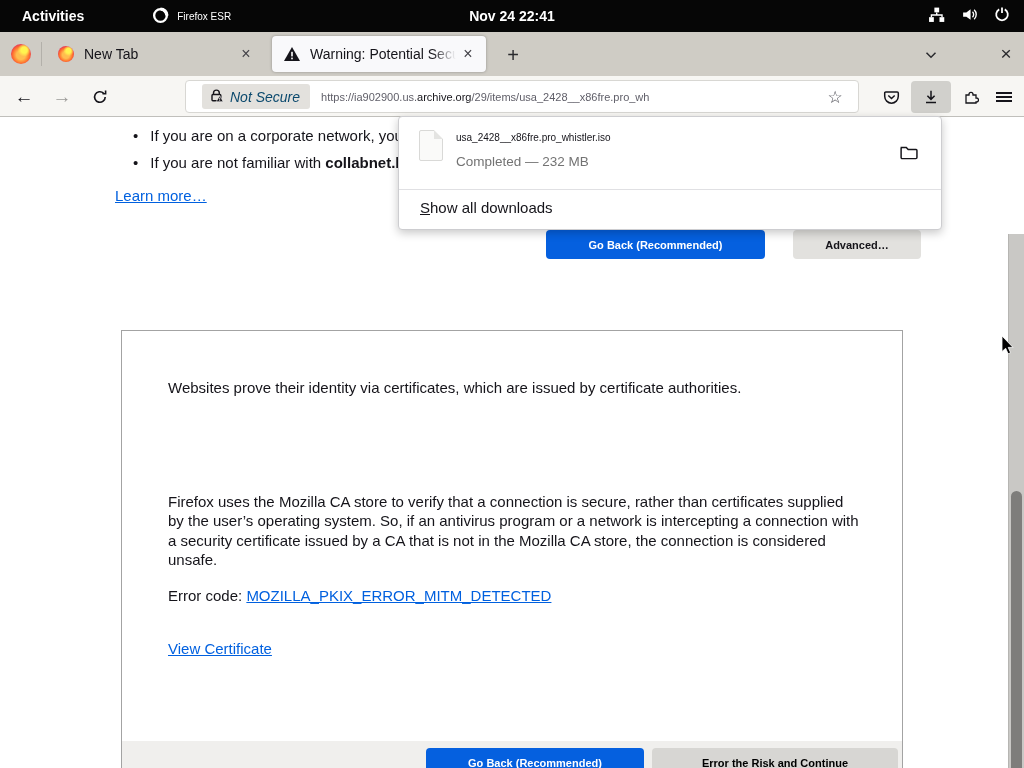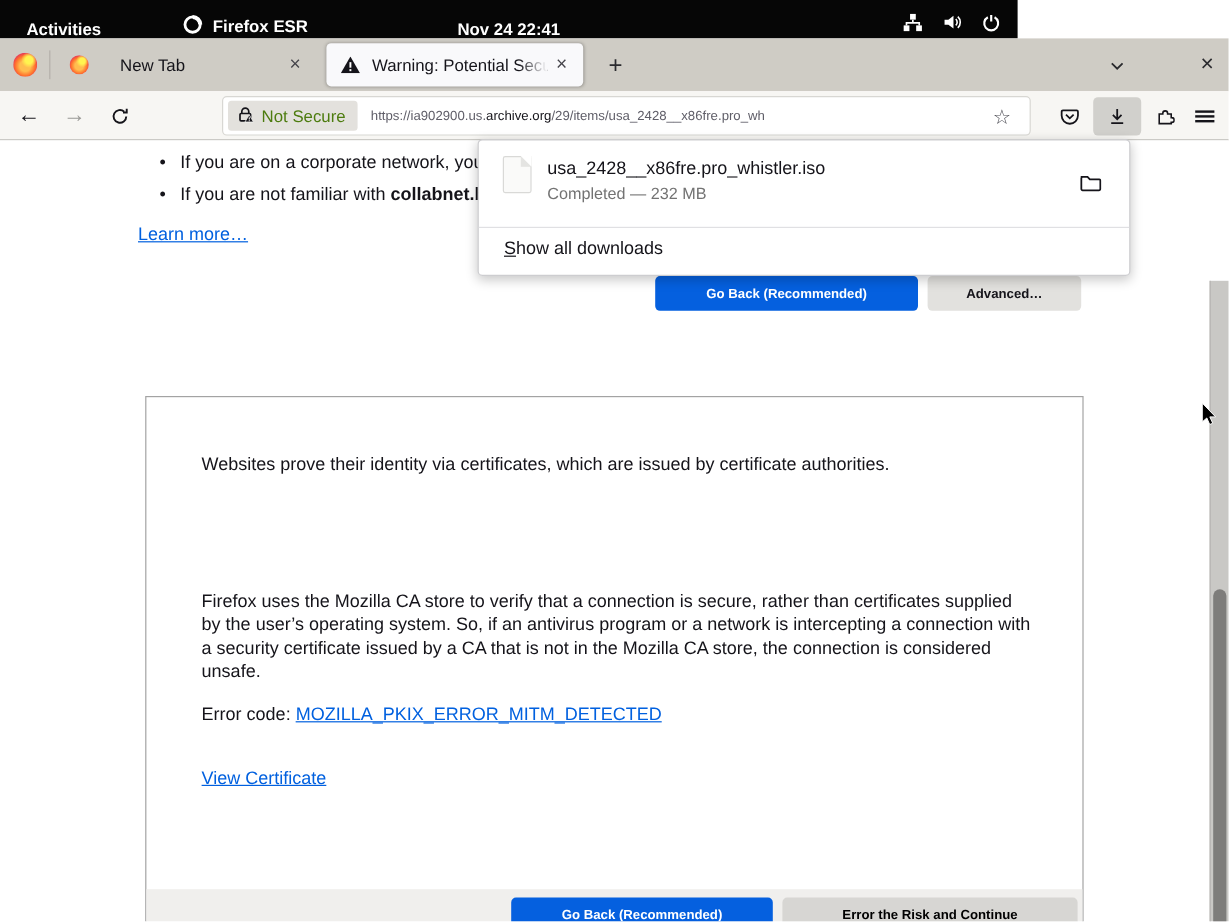--- a/index.html
+++ b/index.html
@@ -1,36 +1,36 @@
 <!DOCTYPE html>
 <html><head>
 <meta charset="utf-8">
 <style>
   * { margin:0; padding:0; box-sizing:border-box; }
   html,body { width:1024px; height:768px; overflow:hidden; background:#fff;
               font-family:"Liberation Sans", sans-serif; }
   .screen { position:relative; width:1024px; height:768px; background:#fff; overflow:hidden; }
 
   
-  .gnome-bar { position:absolute; left:0; top:0; width:848px; height:32px; background:#060606;
-               color:#fff; display:flex; align-items:flex-end; }
+  .gnome-bar { position:absolute; left:0; top:0; width:1024px; height:32px; background:#060606;
+               color:#fff; display:flex; align-items:center; }
   .gnome-bar .activities { margin-left:22px; font-size:14px; font-weight:600; cursor:default; }
-  .gnome-bar .app-menu { margin-left:68px; display:flex; align-items:center; gap:8px; font-size:14px; font-weight:700; }
+  .gnome-bar .app-menu { margin-left:68px; display:flex; align-items:center; gap:8px; font-size:10px; font-weight:400; }
   .gnome-bar .clock { position:absolute; left:50%; transform:translateX(-50%); font-size:14px; font-weight:600; }
   .gnome-bar .status { position:absolute; right:14px; display:flex; align-items:center; gap:16px; }
 
   
   .tab-bar { position:absolute; left:0; top:32px; width:1024px; height:44px; background:#cfccc5; }
   .ff-logo-btn { position:absolute; left:11px; top:12px; width:20px; height:20px; border-radius:50%;
     background: radial-gradient(circle at 66% 30%, #fff44f 0 16%, rgba(255,244,79,0) 34%),
                 radial-gradient(circle at 50% 55%, #ffbd4f 0 30%, #ff722e 55%, #e4325c 75%, #90057c 100%); }
   .tabbar-divider { position:absolute; left:41px; top:10px; width:1px; height:24px; background:#b3b0aa; }
   .tab { position:absolute; top:4px; height:36px; display:flex; align-items:center; border-radius:4px;
          font-size:14px; color:#15141a; }
-  .tab-inactive { left:46px; width:218px;gap:16px; }
+  .tab-inactive { left:46px; width:218px; }
   .tab-active { left:272px; width:214px; background:#f9f9fb; box-shadow:0 0 3px rgba(0,0,0,.3); }
   .tab .favicon { margin-left:12px; width:16px; height:16px; border-radius:50%; flex:0 0 16px;
     background: radial-gradient(circle at 66% 30%, #fff44f 0 16%, rgba(255,244,79,0) 34%),
                 radial-gradient(circle at 50% 55%, #ffbd4f 0 30%, #ff722e 55%, #e4325c 75%, #90057c 100%); }
   .tab .warn { margin-left:12px; flex:0 0 16px; height:14px; }
   .tab-label { margin-left:10px; white-space:nowrap; overflow:hidden; flex:1 1 auto; position:relative; }
   .tab-active .tab-label::after { content:""; position:absolute; right:0; top:0; bottom:0; width:24px;
     background:linear-gradient(to right, rgba(249,249,251,0), #f9f9fb); }
   .tab-close { width:24px; height:24px; margin-right:6px; border-radius:3px; display:flex; align-items:center;
     justify-content:center; font-size:16px; color:#45444a; flex:0 0 24px; }
@@ -44,22 +44,22 @@
   
   .nav-bar { position:absolute; left:0; top:76px; width:1024px; height:41px; background:#f7f6f3;
              border-bottom:1px solid #c0bfbb; }
   .nav-btn { position:absolute; top:5px; width:32px; height:32px; display:flex; align-items:center;
              justify-content:center; border-radius:4px; font-size:19px; color:#15141a; }
   .nav-back { left:8px; }
   .nav-fwd  { left:46px; color:#9b9a97; }
   .nav-reload { left:84px; }
   .url-bar { position:absolute; left:185px; top:4px; width:674px; height:33px; background:#fff;
              border:1px solid #d8d7d3; border-radius:4px; display:flex; align-items:center; }
-  .sec-chip { margin-left:4px; height:25px; background:#e3e1dd; border-radius:3px; display:flex;
-              align-items:center; padding:0 10px 0 7px; gap:6px; font-size:14px; color:#4d7c0f; }
+  .sec-chip { margin-left:16px; height:25px; background:#e3e1dd; border-radius:3px; display:flex;
+              align-items:center; padding:0 10px 0 7px; gap:6px; font-size:14px; color:#0c4a6e;font-style:italic; }
   .url-text { margin-left:11px; font-size:11px; color:#5f5e68; white-space:nowrap; overflow:hidden;
               width:495px; position:relative; }
   .url-text .domain { color:#15141a; }
   .url-text::after { content:""; position:absolute; right:0; top:0; bottom:0; width:30px;
     background:linear-gradient(to right, rgba(255,255,255,0), #fff); }
   .star-btn { position:absolute; right:10px; top:3px; width:26px; height:26px; display:flex;
               align-items:center; justify-content:center; font-size:17px; color:#4a4a52; }
   .toolbar-icon-btn { position:absolute; top:5px; width:32px; height:32px; border-radius:4px;
               display:flex; align-items:center; justify-content:center; }
   .pocket-btn { left:875px; }
@@ -71,21 +71,21 @@
   
   .content { position:absolute; left:0; top:117px; width:1024px; height:651px; background:#fff; }
   .bullets { position:absolute; left:133px; top:5px; list-style:none; }
   .bullets .li { height:27px; font-size:15px; color:#15141a; white-space:nowrap; display:flex; align-items:center; }
   .bullets .dot { margin-right:12px; font-size:15px; }
   .link { color:#0060df; text-decoration:underline; font-size:15px; cursor:pointer; }
   .learn-more { position:absolute; left:115px; top:70px; }
   .btn { display:flex; align-items:center; justify-content:center; border-radius:4px;
          font-size:11px; font-weight:700; cursor:pointer; }
   .btn-blue { background:#0560df; color:#fff; }
-  .btn-gray { background:#e2e1de; color:#15141a; }
+  .btn-gray { background:#e2e1de; color:#15141a;margin-left:20px; }
   .goback-top { position:absolute; left:546px; top:113px; width:219px; height:29px; }
   .advanced-top { position:absolute; left:773px; top:113px; width:128px; height:29px; }
 
   .card { position:absolute; left:121px; top:194px; width:782px; height:457px; background:#fff;
           border:1px solid #a3a3a3;margin-top:19px; }
   .card p { position:absolute; left:46px; width:694px; font-size:15px; line-height:19.3px; color:#15141a; }
   .p1 { top:47px; } .p2 { top:85px; } .p3 { top:161px; }
   .error-line { position:absolute; left:46px; top:256px; font-size:15px; color:#15141a; }
   .view-cert { position:absolute; left:46px; top:309px; }
   .card-footer { position:absolute; left:0; bottom:0; width:780px; height:45px; background:#f0efed; }
@@ -93,21 +93,21 @@
   .accept-btn { position:absolute; left:530px; top:7px; width:246px; height:30px; background:#d7d6d3; }
 
   
   .dl-panel { position:absolute; left:398px; top:116px; width:544px; height:114px; background:#fff;
               border:1px solid #cdcdd0; border-radius:4px; box-shadow:0 3px 10px rgba(0,0,0,.22); z-index:40; }
   .dl-row { position:absolute; left:0; top:0; width:100%; height:72px; cursor:pointer; }
   .file-icon { position:absolute; left:20px; top:13px; width:24px; height:31px; background:#fafaf9;
                border:1px solid #d9d9d7; border-radius:2px; }
   .file-icon::before { content:""; position:absolute; right:-1px; top:-1px; border-style:solid;
                border-width:0 9px 9px 0; border-color:#fff #fff #e4e4e2 #e4e4e2; }
-  .dl-name { position:absolute; left:57px; top:15px; font-size:15px; color:#15141a; }
+  .dl-name { position:absolute; left:57px; top:15px; font-size:10px; color:#15141a; }
   .dl-status { position:absolute; left:57px; top:37px; font-size:13.5px; color:#737373; }
   .dl-folder-btn { position:absolute; right:18px; top:20px; width:30px; height:30px; display:flex;
                align-items:center; justify-content:center; border-radius:4px; }
   .dl-sep { position:absolute; left:0; top:72px; width:100%; height:1px; background:#e0e0e3; }
   .dl-showall { position:absolute; left:21px; top:82px; font-size:15px; color:#15141a; cursor:pointer; }
   .dl-showall .ak { text-decoration:underline; }
 
   
   .scrollbar { position:absolute; right:0; top:117px; width:16px; height:651px; background:#c9c8c5;
                border-left:1px solid #b6b5b2; }

